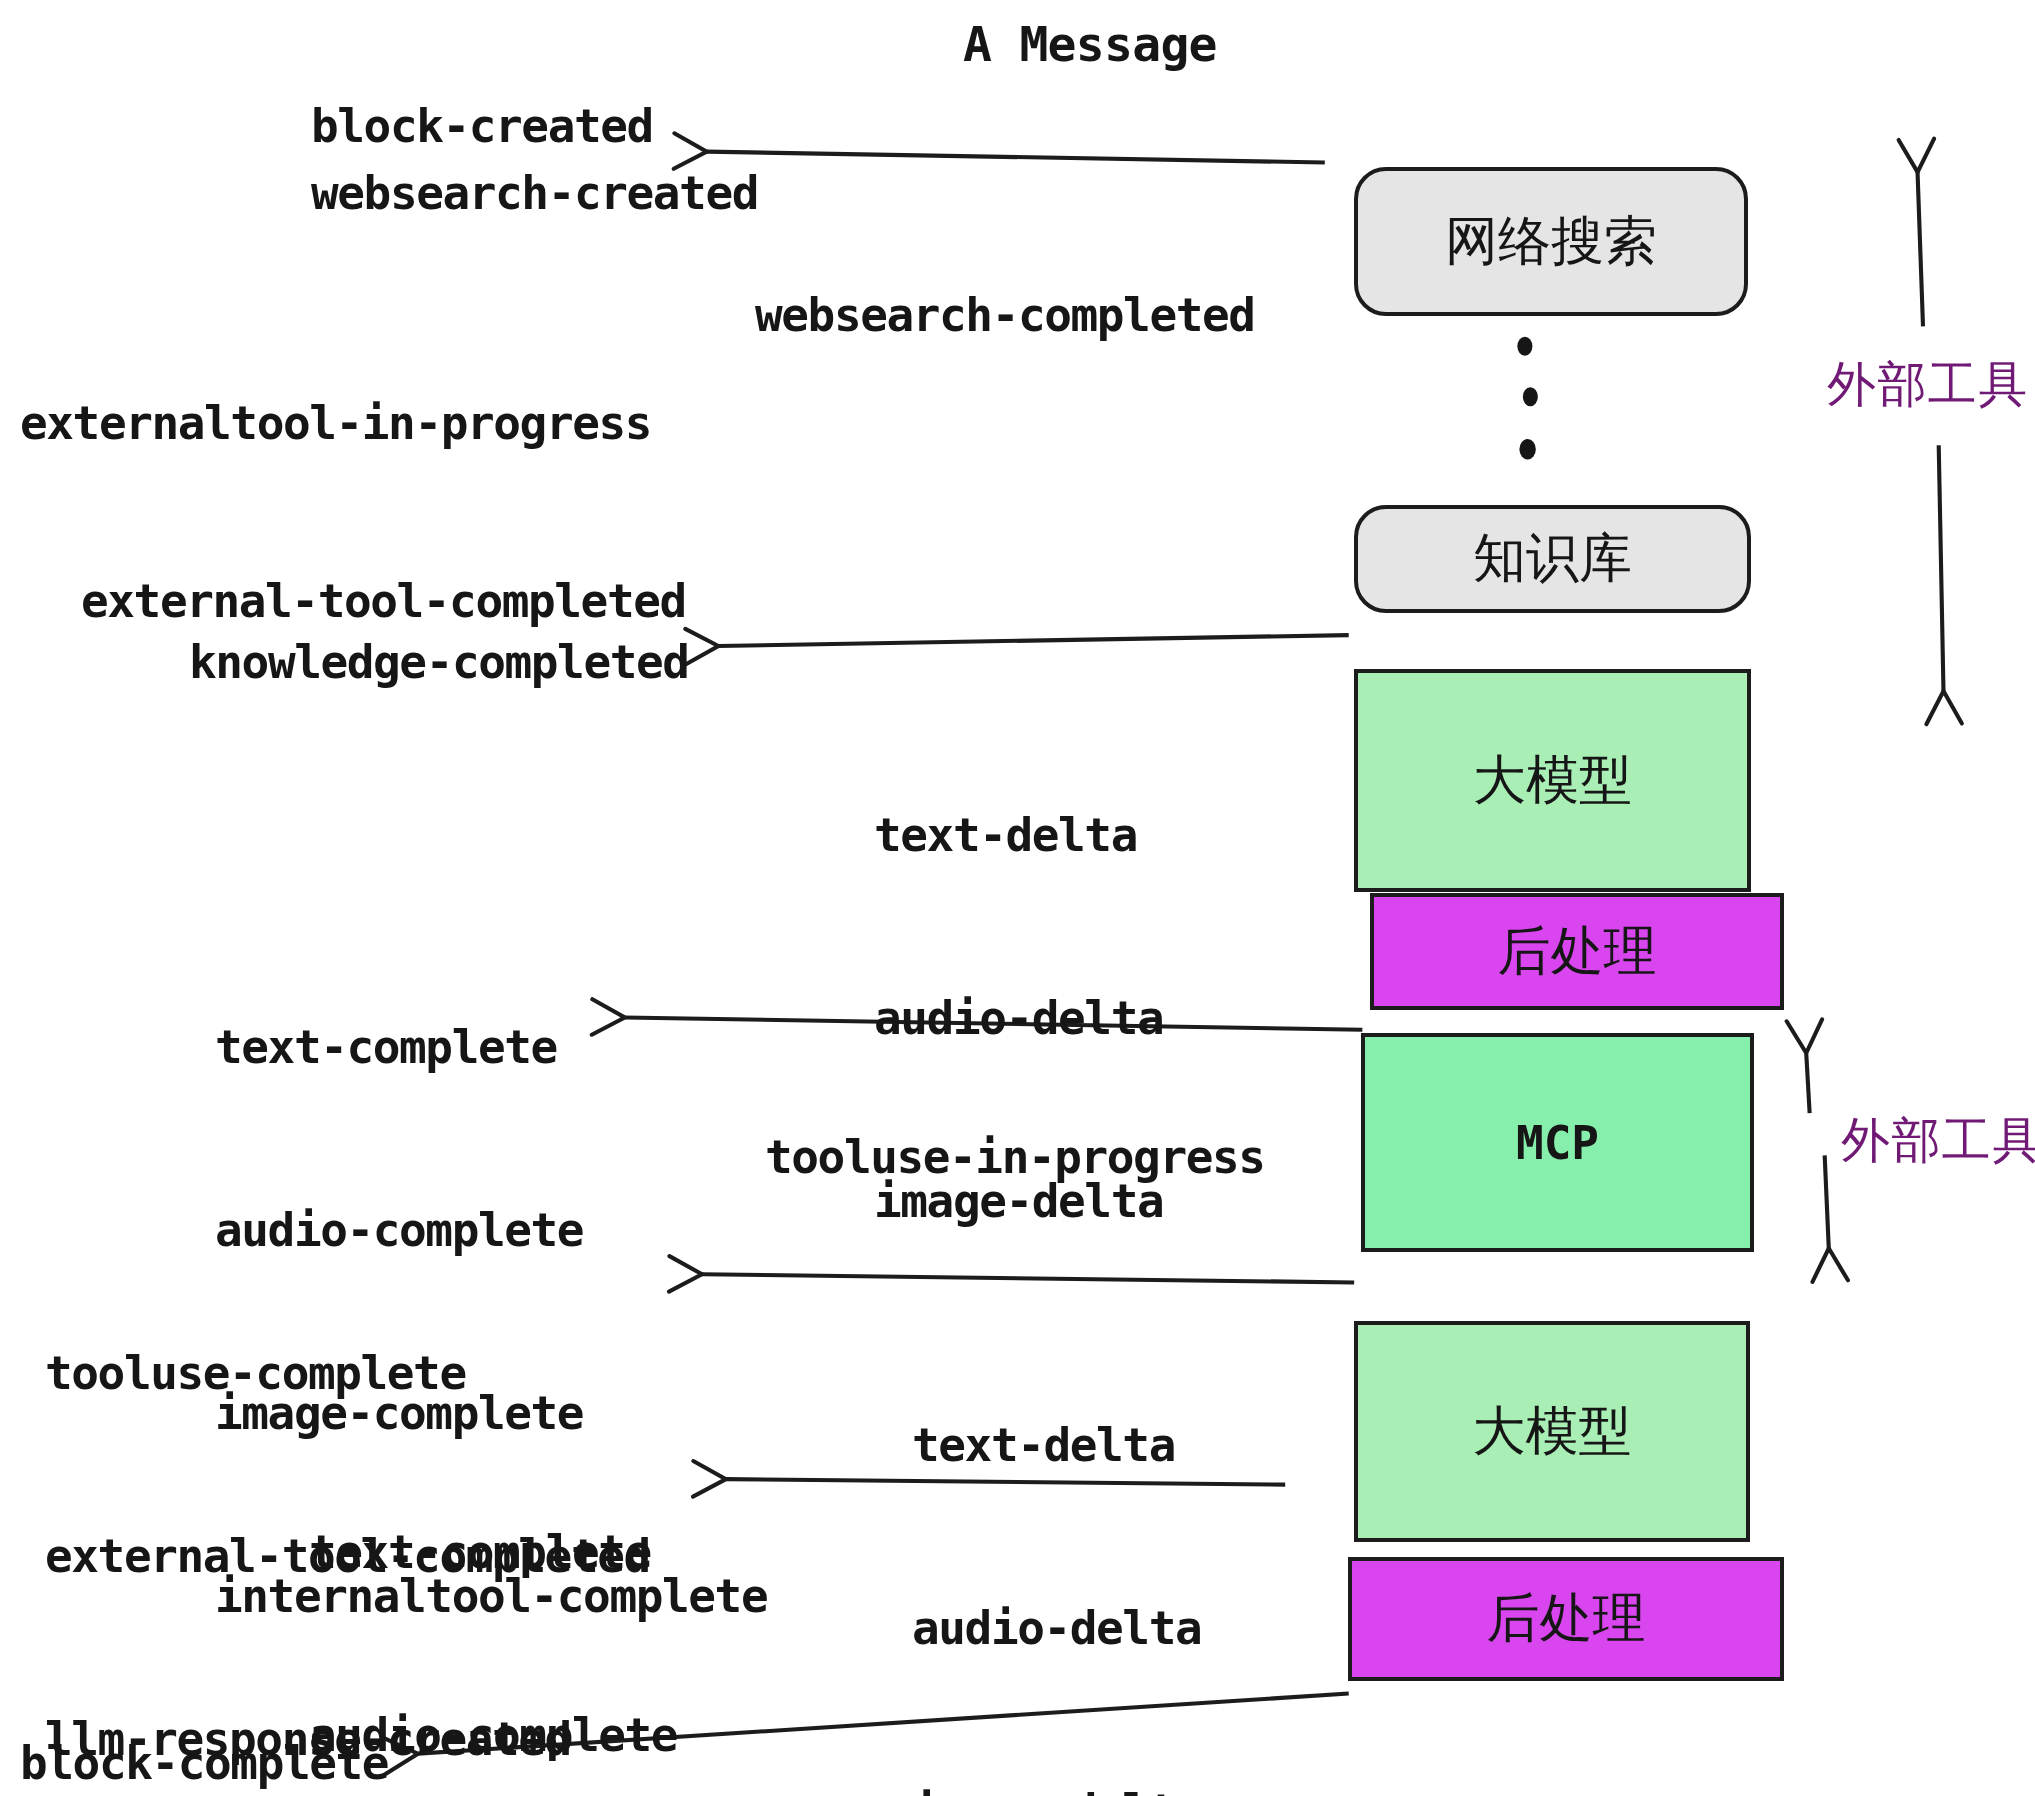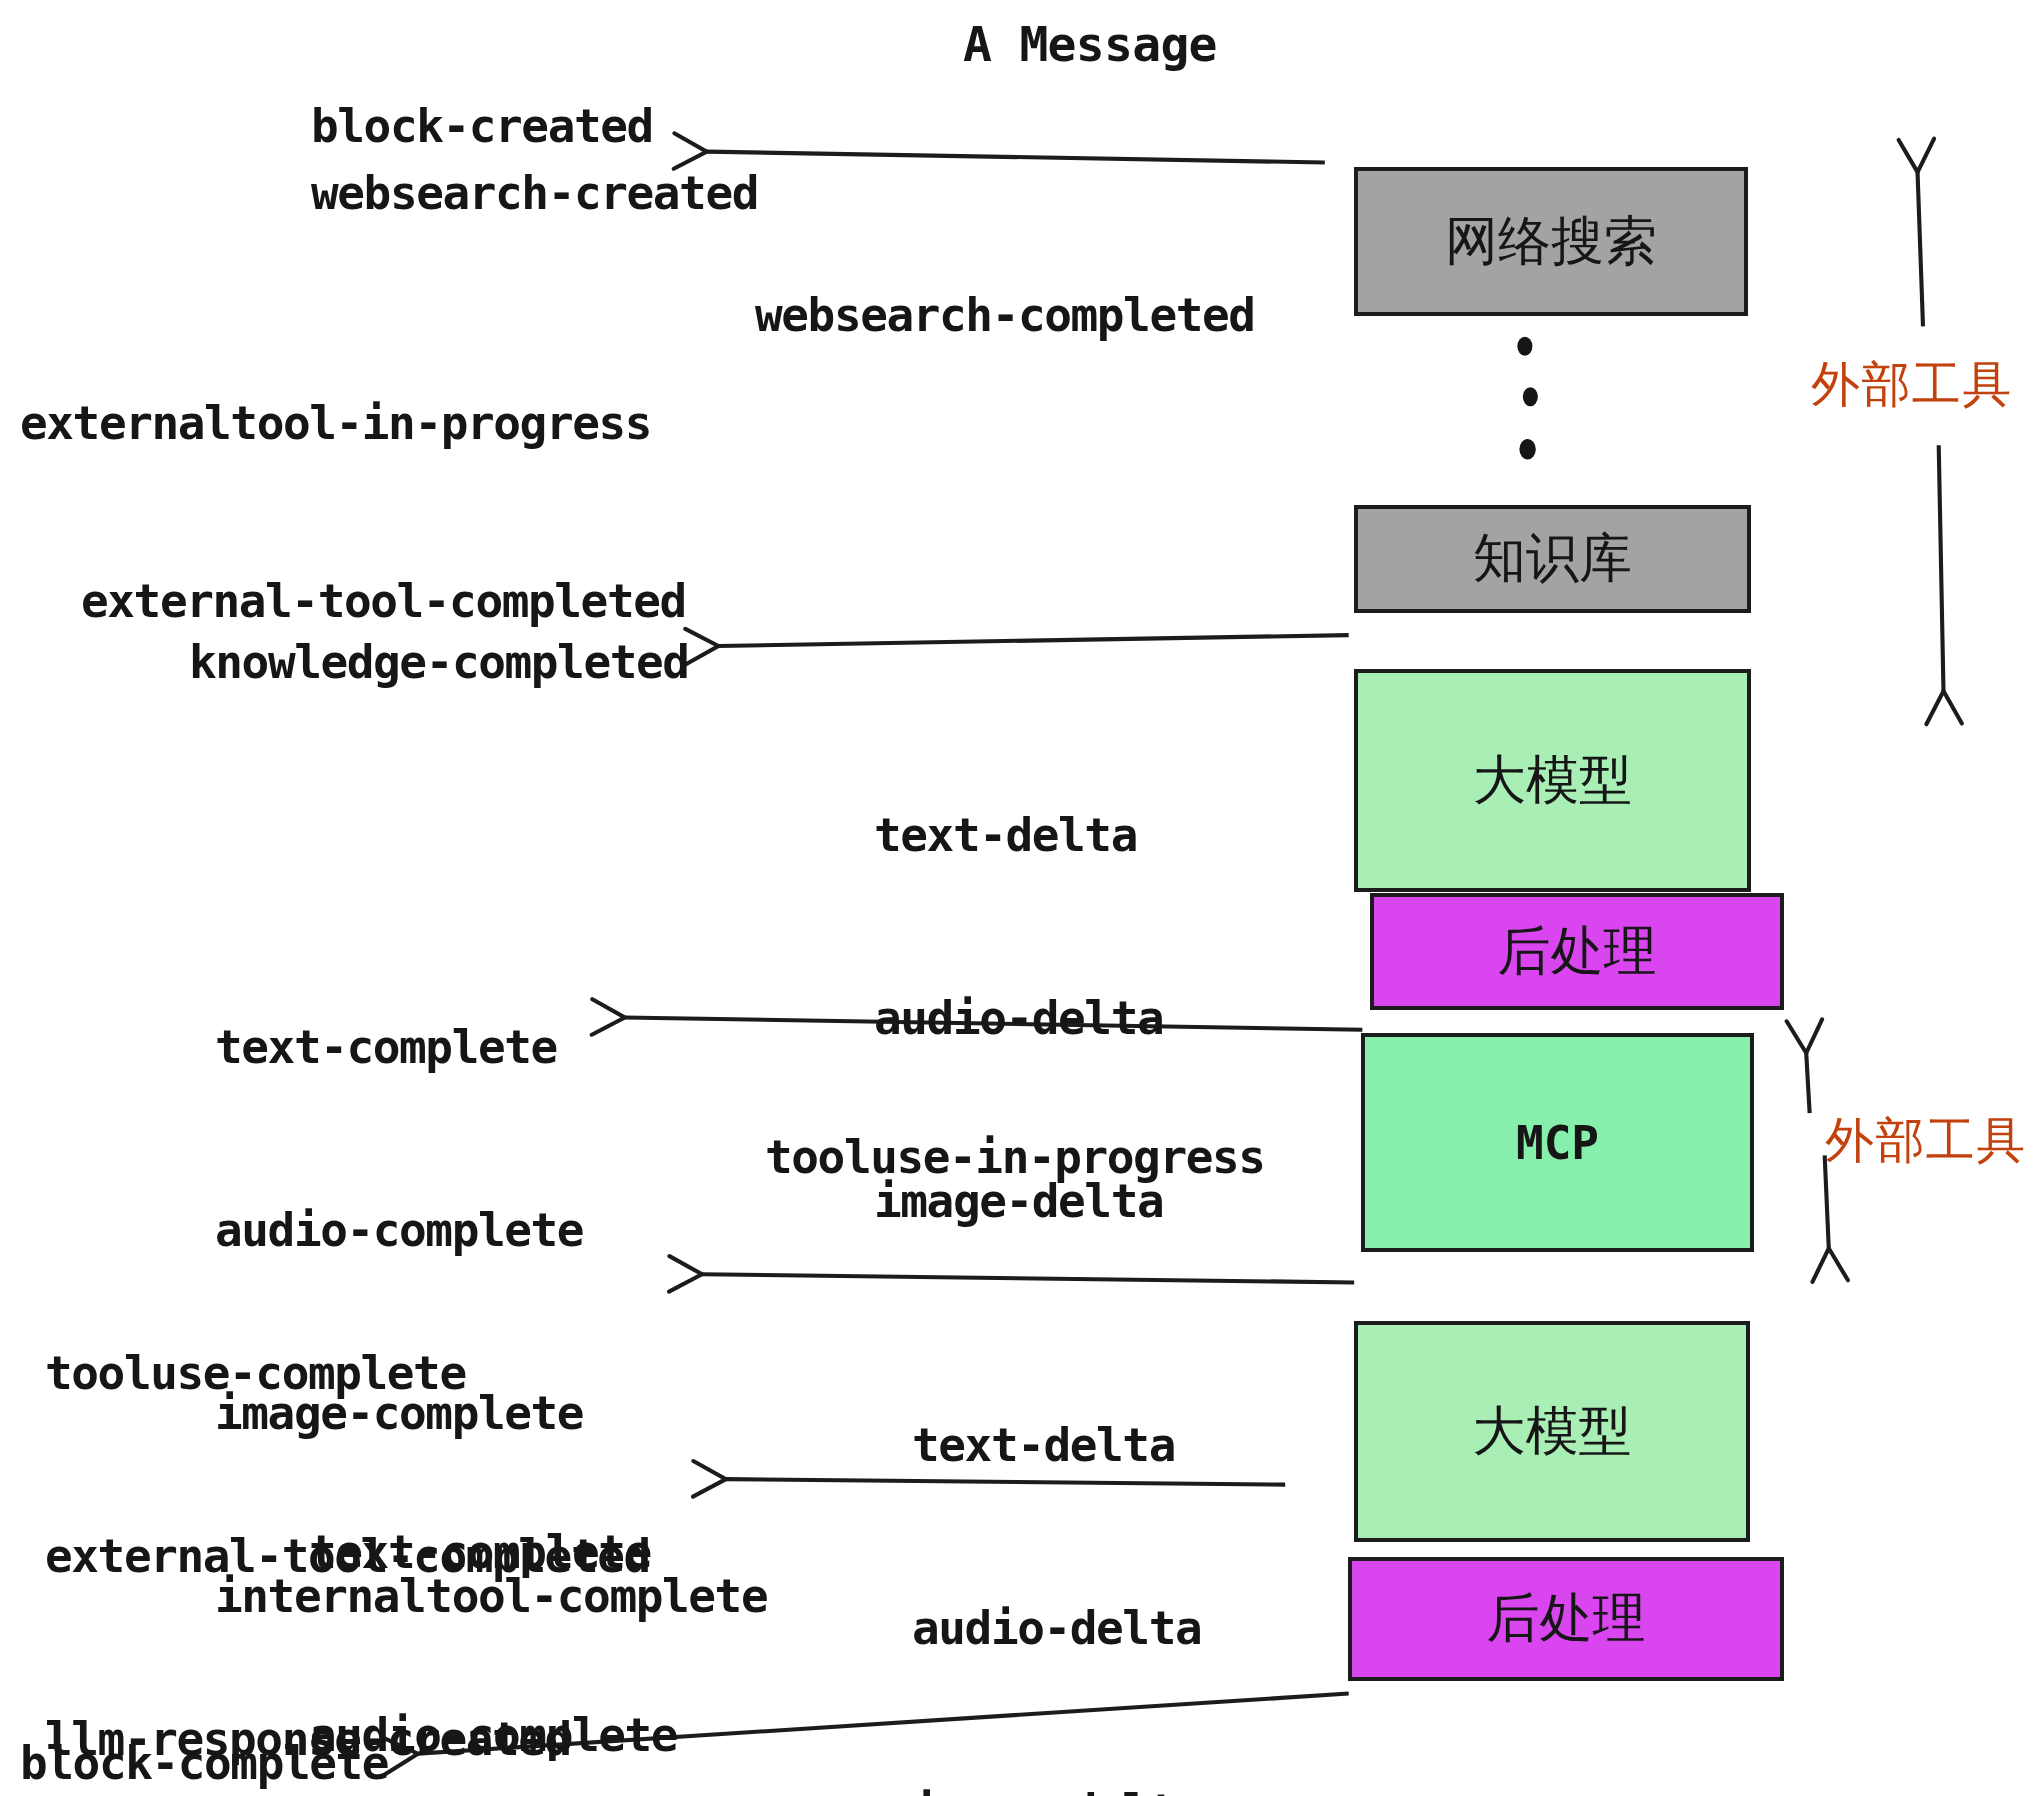--- a/index.html
+++ b/index.html
@@ -31,39 +31,40 @@
   }
   
   .box{
     position:absolute;
     border:4.1px solid #1c1c1c;
     box-sizing:border-box;
     display:flex;align-items:center;justify-content:center;
     font-size:53px;
     color:#161616;
   }
-  .box.pink{background:#a3a3a3;}
+  .box.pink{background:#e5e5e5;border-radius:32px;}
   .box.green{background:#a9efb5;margin-top:32px;}
   .box.yellow{background:#86efac;justify-content:center;}
   .box.white{background:#d946ef;}
   #box-websearch{left:1354px;top:167px;width:394px;height:149px;}
   #box-knowledge{left:1354px;top:505px;width:397px;height:108px;}
   #box-llm1{left:1354px;top:637px;width:397px;height:223px;}
   #box-post1{left:1370px;top:893px;width:414px;height:117px;}
   #box-mcp{left:1361px;top:1033px;width:393px;height:219px;
     font-family:"DejaVu Sans Mono","Liberation Mono",monospace;font-size:46px;font-weight:700;}
   #box-llm2{left:1354px;top:1289px;width:396px;height:221px;}
   #box-post2{left:1348px;top:1557px;width:436px;height:124px;}
   
   .side-label{
     position:absolute;
     font-size:49px;
     letter-spacing:1.4px;
-    color:#c2410c;
+    color:#701a75;
     white-space:nowrap;
+    margin-left:16px;
   }
   #side-top{left:1811px;top:352px;}
   #side-bottom{left:1825px;top:1108px;}
   svg#connectors{position:absolute;left:0;top:0;}
 </style>
 </head>
 <body>
 
 <div id="canvas">
 

